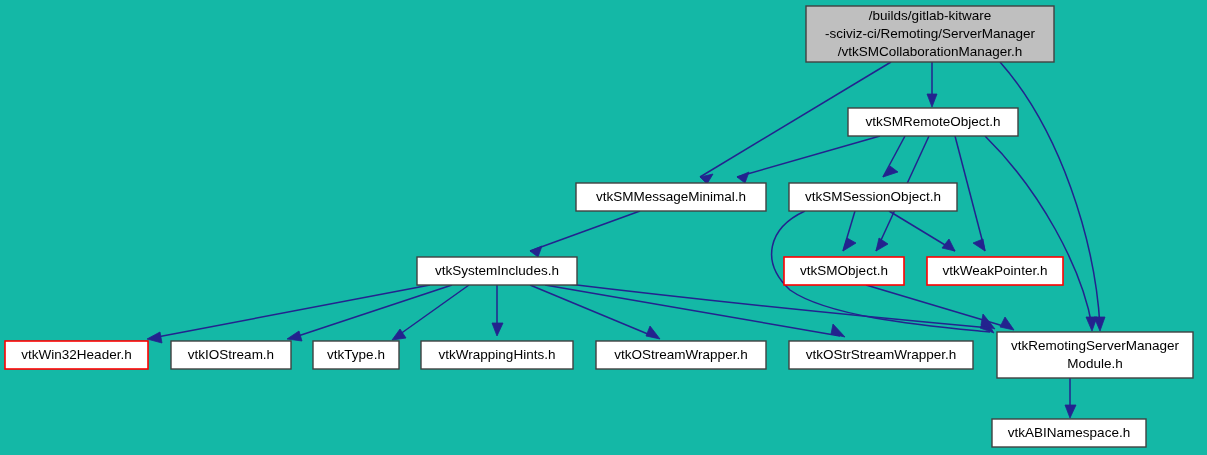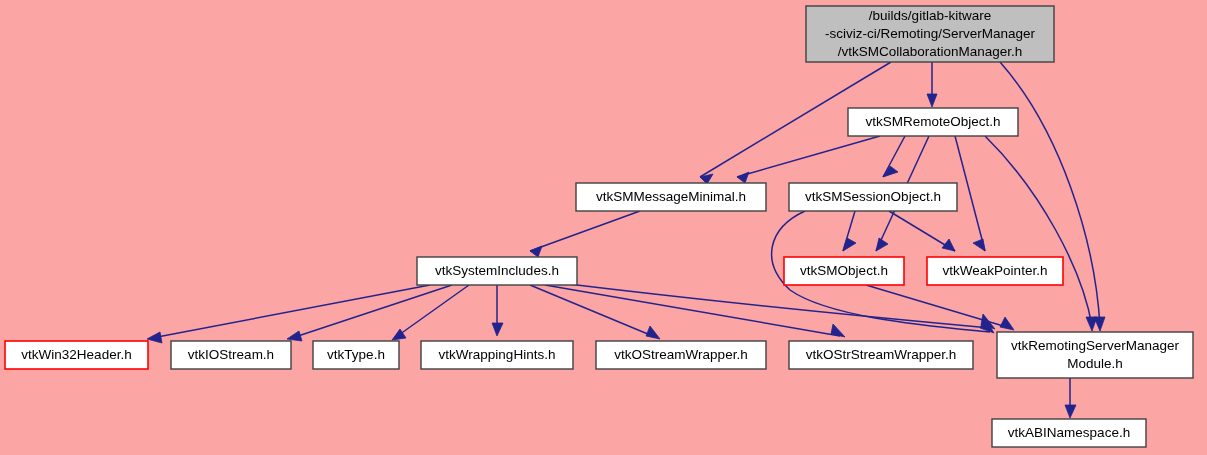--- a/index.html
+++ b/index.html
@@ -9,21 +9,21 @@
     background: #ffffff;
   }
   body {
     font-family: "Liberation Sans", sans-serif;
   }
   #graph-root {
     position: relative;
     width: 1207px;
     height: 455px;
     overflow: hidden;
-    background: #fca5a5;
+    background: #14b8a6;
     text-decoration: underline;
   }
   svg.graph-canvas {
     display: block;
     width: 1207px;
     height: 455px;
   }
   .node-box {
     fill: #ffffff;
     stroke: #404040;

